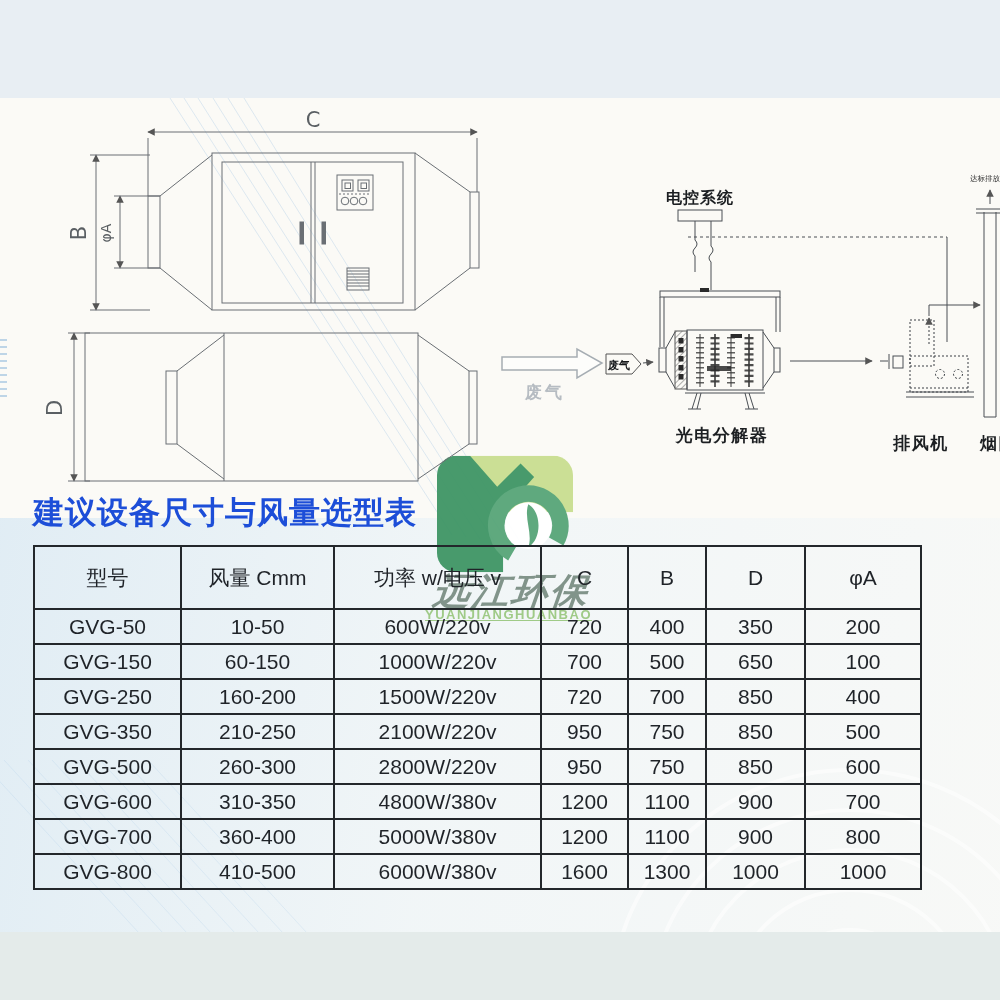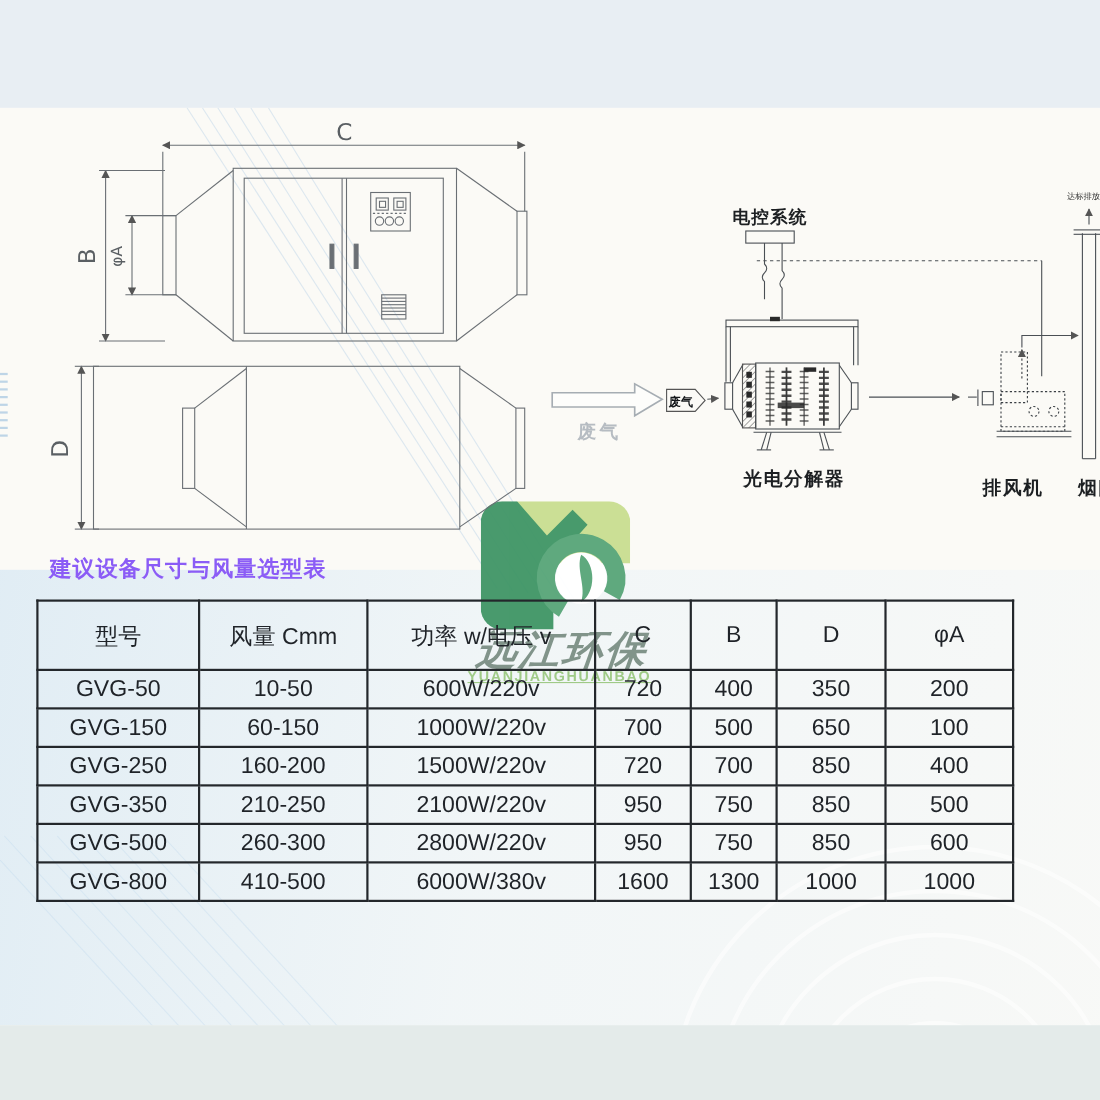--- a/index.html
+++ b/index.html
@@ -12,22 +12,22 @@
   .band-bottom{position:absolute;left:0;top:932px;width:1000px;height:68px;background:#e4ebea;z-index:2;}
   .watermark{position:absolute;left:425px;top:455px;width:210px;z-index:3;pointer-events:none;}
   .wm-logo{position:absolute;left:12px;top:0;}
   .wm-cn{position:absolute;left:8px;top:112px;white-space:nowrap;
          font-family:"DejaVu Serif",serif;font-style:italic;font-weight:bold;
          font-size:37px;color:rgba(104,126,114,.82);transform:skewX(-6deg);letter-spacing:2px;}
   .wm-en{position:absolute;left:0;top:152px;white-space:nowrap;
          font-size:13px;font-weight:bold;letter-spacing:1.5px;color:rgba(150,197,122,.9);text-decoration:underline;}
   .lineart{position:absolute;left:0;top:0;z-index:4;pointer-events:none;}
   .lineart text{font-family:"DejaVu Sans",sans-serif;}
-  .title{position:absolute;left:33px;top:492px;margin:12px;z-index:4;
-         font-size:20px;font-weight:700;color:#8b5cf6;letter-spacing:1px;
+  .title{position:absolute;left:33px;top:492px;margin:0;z-index:4;
+         font-size:31px;font-weight:700;color:#1d4ed8;letter-spacing:1px;
          font-family:"Liberation Sans",sans-serif;}
   table.spec{position:absolute;left:33px;top:545px;z-index:5;border-collapse:collapse;
              table-layout:fixed;background:transparent;color:#1f2328;
              font-family:Liberation Sans, sans-serif;}
   table.spec th,table.spec td{border:2px solid #23272b;text-align:center;vertical-align:middle;
              background:transparent;padding:0;}
   table.spec thead th{height:61px;font-size:21px;font-weight:normal;}
   table.spec tbody td{height:33px;font-size:21px;}
 </style>
 </head>
@@ -339,20 +339,38 @@
         <tr>
           <td>GVG-500</td>
           <td>260-300</td>
           <td>2800W/220v</td>
           <td>950</td>
           <td>750</td>
           <td>850</td>
           <td>600</td>
         </tr>
         <tr>
+          <td>GVG-600</td>
+          <td>310-350</td>
+          <td>4800W/380v</td>
+          <td>1200</td>
+          <td>1100</td>
+          <td>900</td>
+          <td>700</td>
+        </tr>
+        <tr>
+          <td>GVG-700</td>
+          <td>360-400</td>
+          <td>5000W/380v</td>
+          <td>1200</td>
+          <td>1100</td>
+          <td>900</td>
+          <td>800</td>
+        </tr>
+        <tr>
           <td>GVG-800</td>
           <td>410-500</td>
           <td>6000W/380v</td>
           <td>1600</td>
           <td>1300</td>
           <td>1000</td>
           <td>1000</td>
         </tr>
       </tbody>
   </table>

